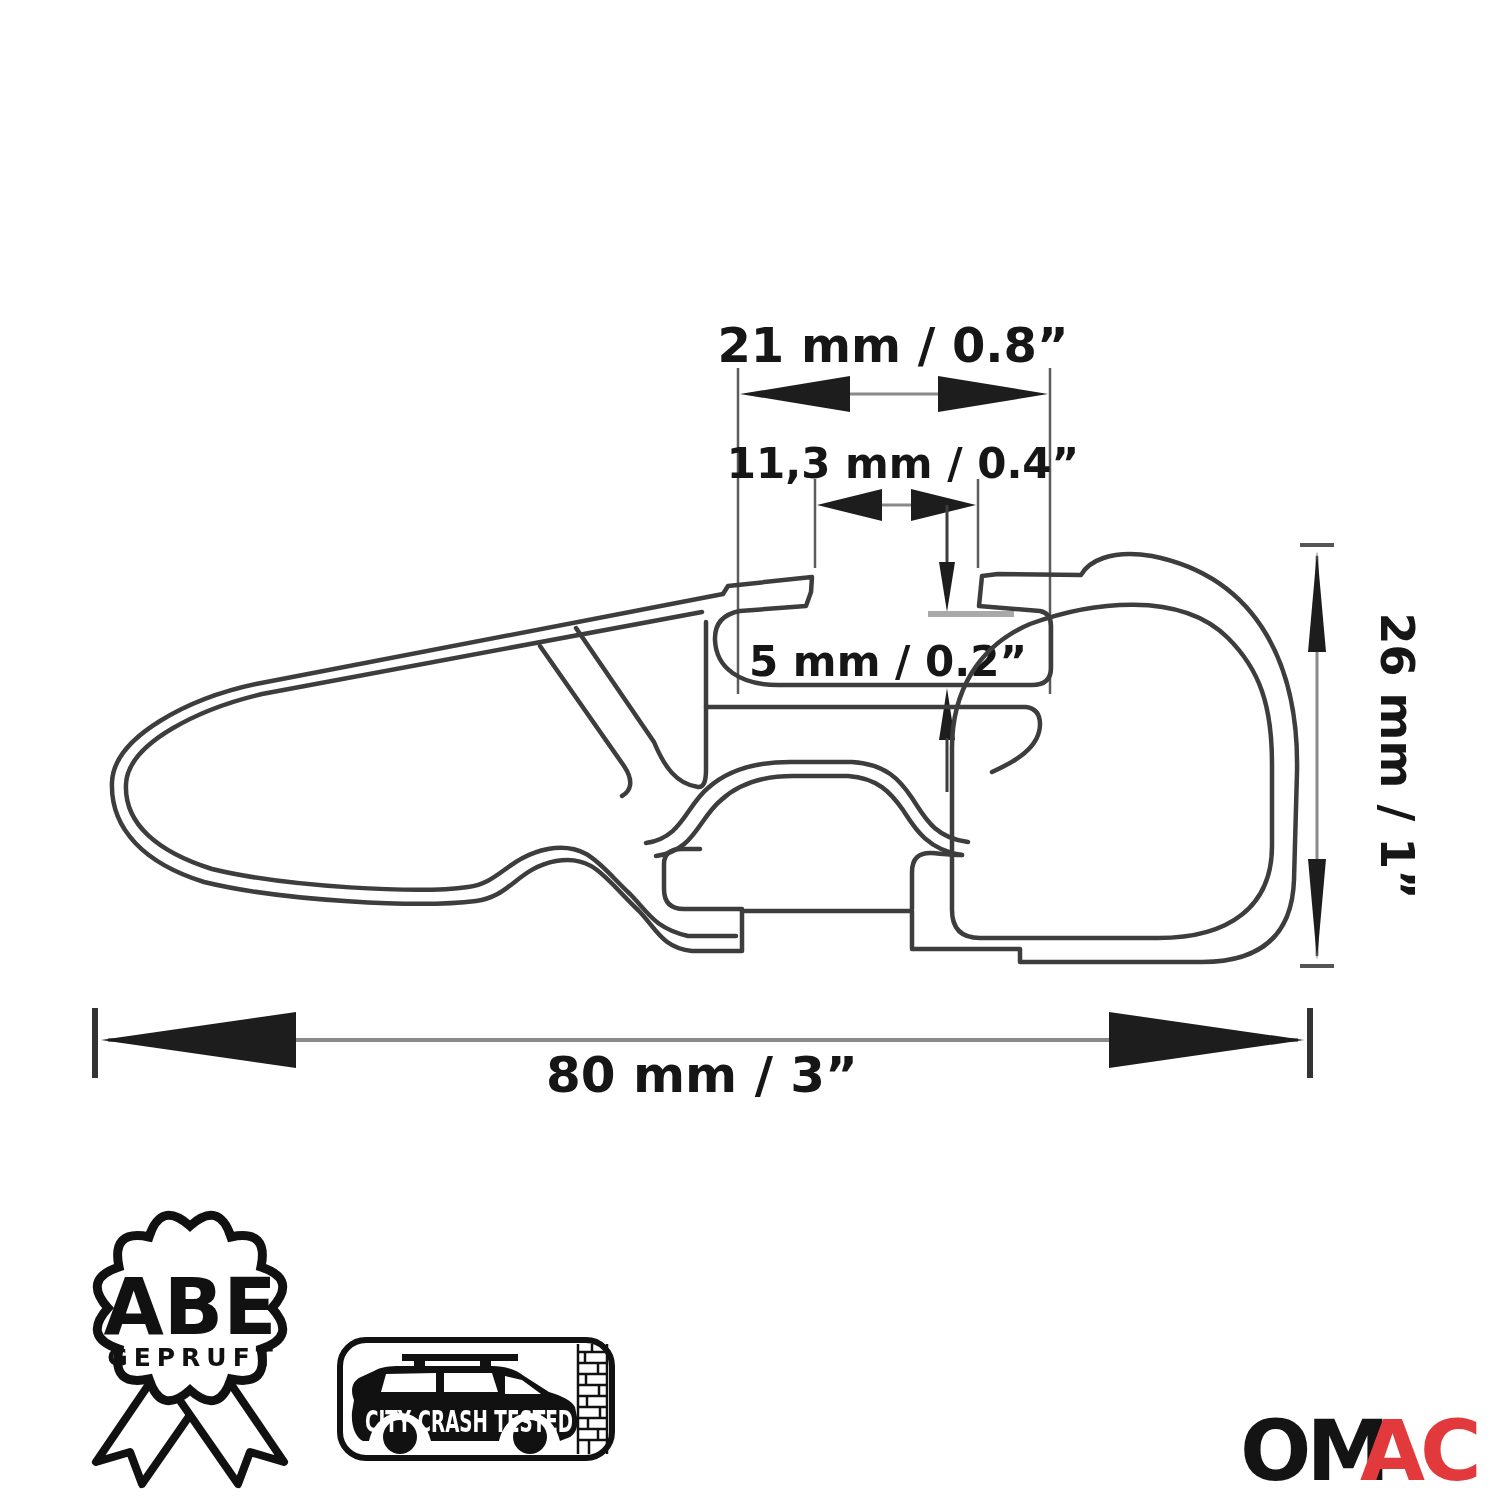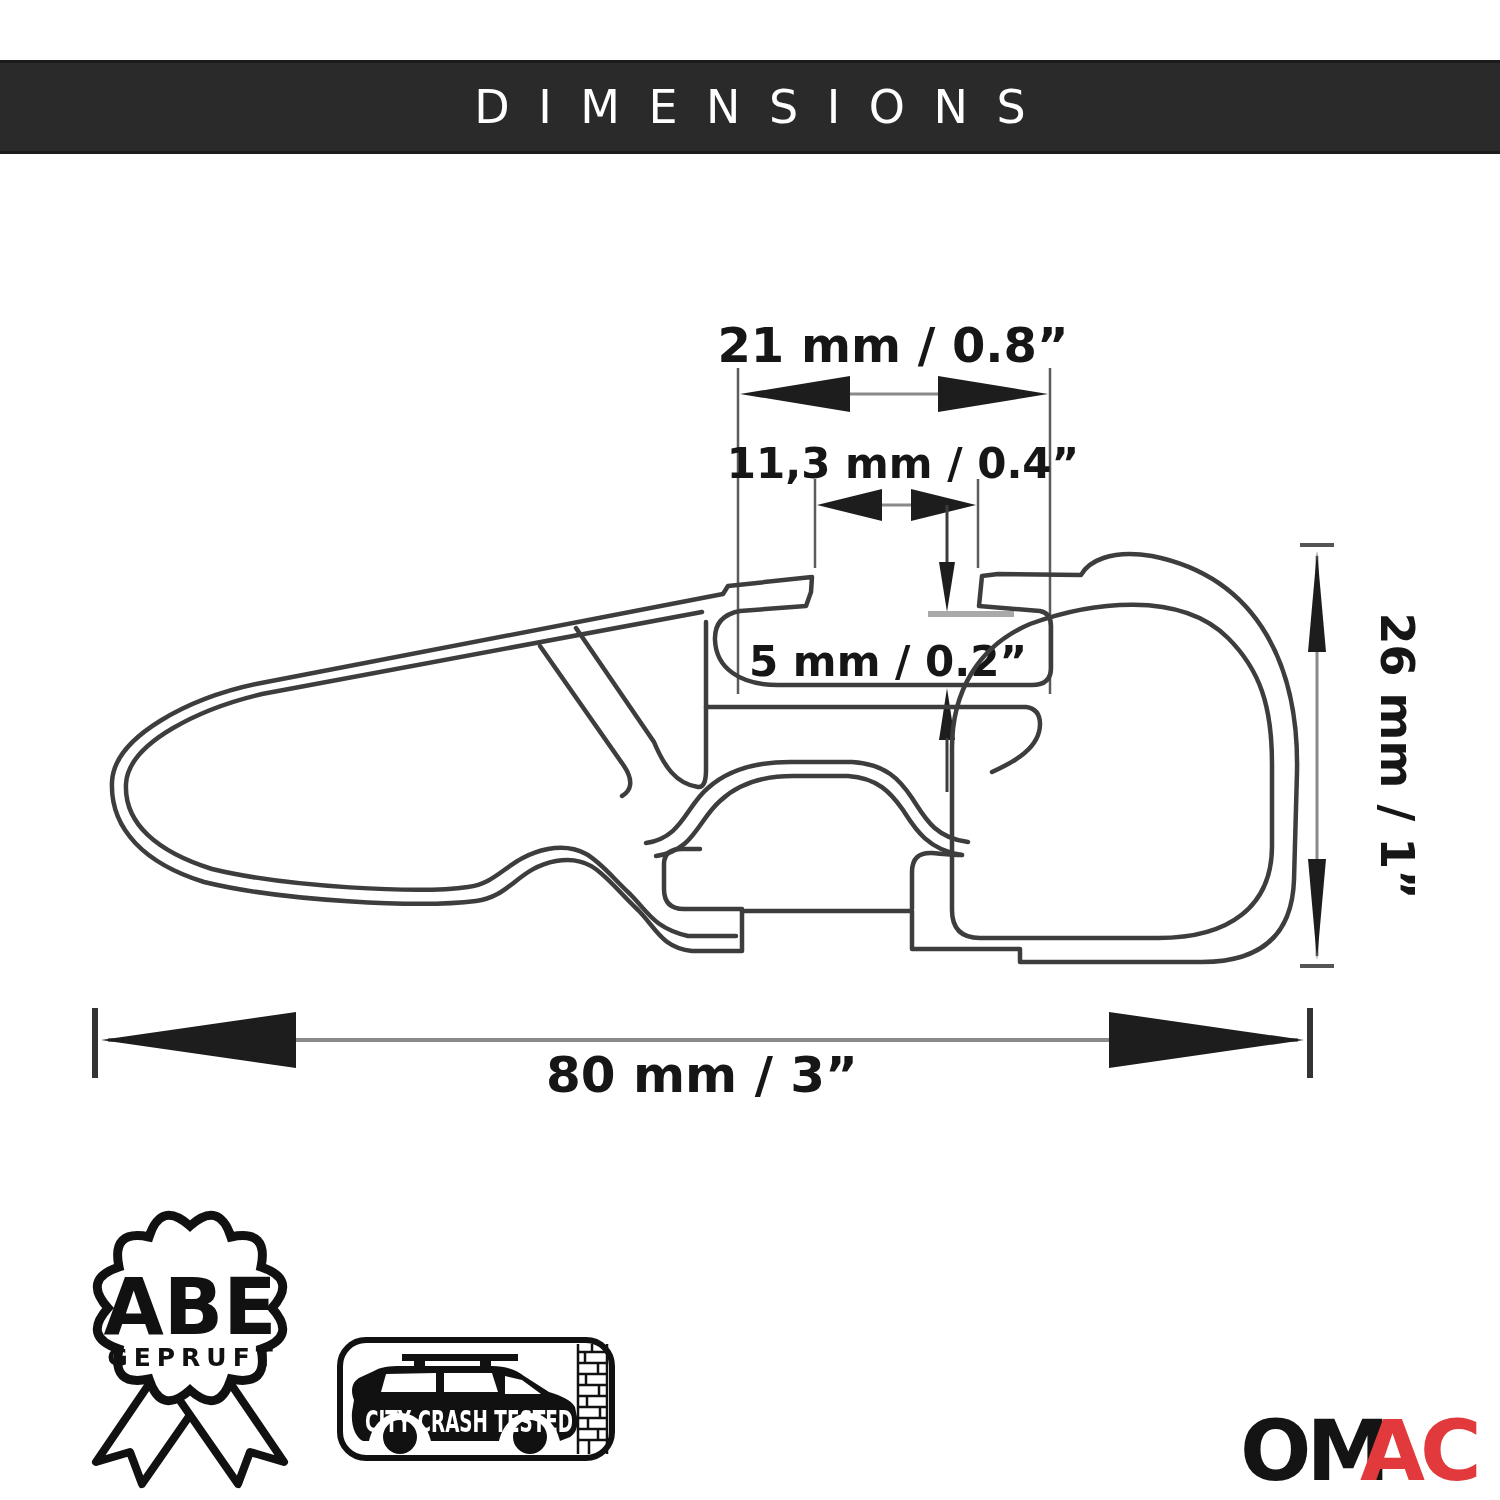--- a/index.html
+++ b/index.html
@@ -11,23 +11,20 @@
   #title-bar span{color:#fff;font-size:46px;font-weight:400;letter-spacing:0.62em;
                   text-indent:0.62em;line-height:1;}
   svg{position:absolute;left:0;top:0;}
   .dimtxt{font-weight:bold;fill:#161616;}
 </style>
 </head>
 <body>
 
 <div id="stage">
 
-  <div id="title-bar">
-    <span>DIMENSIONS</span>
-  </div>
 
   <svg width="1500" height="1500" viewBox="0 0 1500 1500">
 
     <g stroke="#5c5c5c" stroke-width="2.5" fill="none">
       <line x1="738" y1="368" x2="738" y2="694"></line>
       <line x1="1050" y1="368" x2="1050" y2="694"></line>
       <line x1="815" y1="479" x2="815" y2="568"></line>
       <line x1="978" y1="479" x2="978" y2="568"></line>
     </g>
 

